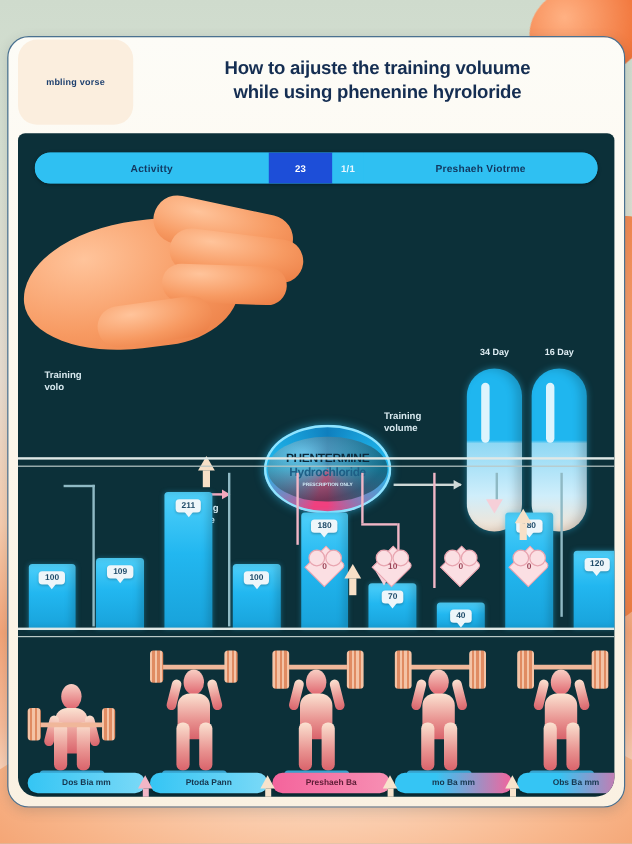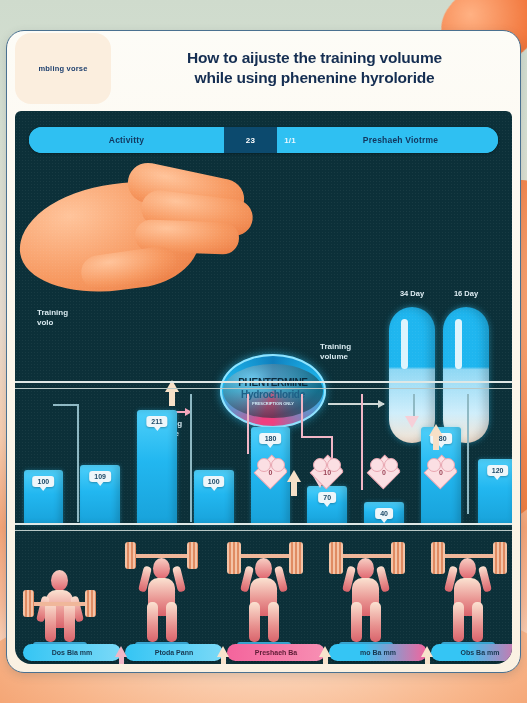--- a/index.html
+++ b/index.html
@@ -75,21 +75,21 @@
     background: #2fc0f2; border-radius: 13px; overflow: hidden;
     box-shadow: 0 1px 3px rgba(0,0,0,.35); z-index: 6;
   }
   .tab {
     display: flex; align-items: center; justify-content: center;
     font-size: 8.5px; font-weight: 700; letter-spacing: .2px;
     color: #12365e; filter: blur(.3px); white-space: nowrap;
   }
   .tab.blue  { background: #2fc0f2; flex: 1; }
   .tab.cream { background: #f8f0e0; flex: 1.25; color:#16324f; }
-  .tab.badge { background: #0c4a6e; color: #fff; width: 53px; flex: none; font-size: 8px; }
+  .tab.badge { background: #1d4ed8; color: #fff; width: 53px; flex: none; font-size: 8px; }
   .tab.small { background: #2fc0f2; width: 26px; flex: none; color:#e8f7ff; font-size: 8px; }
 
   
   #upper { position: absolute; left:0; right:0; top: 48px; height: 128px; }
 
   .hand {
     position: absolute;
     background: radial-gradient(ellipse at 30% 25%, #ffc49b, #f79a62 55%, #ea7a41 100%);
   }
   #hand-palm {

